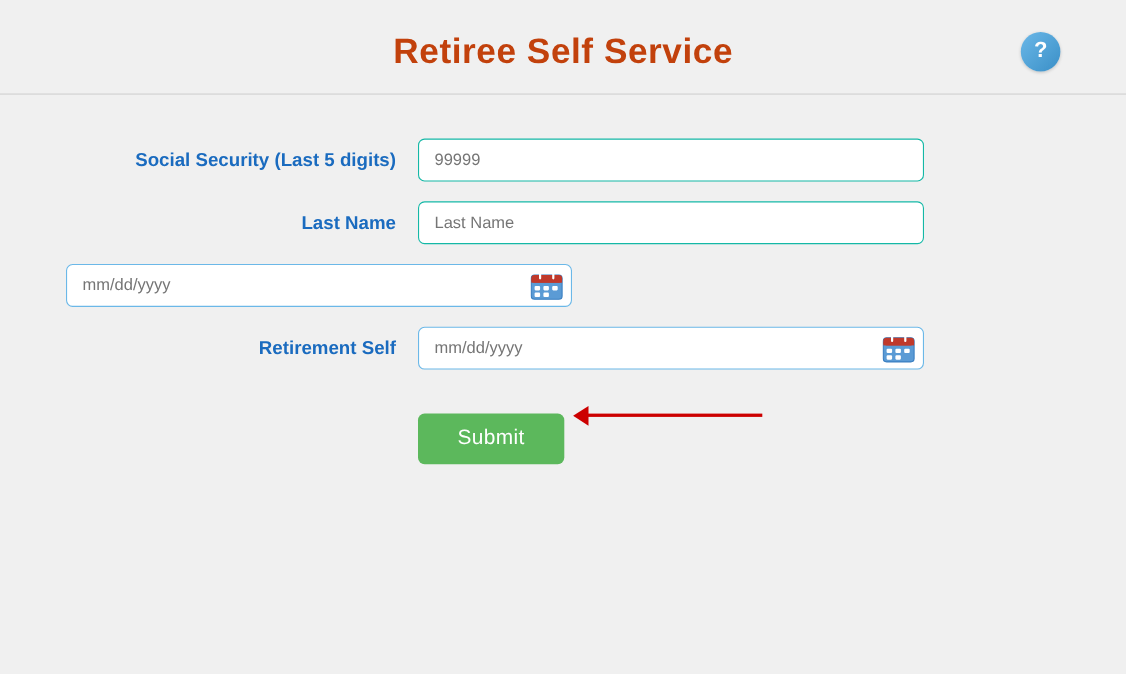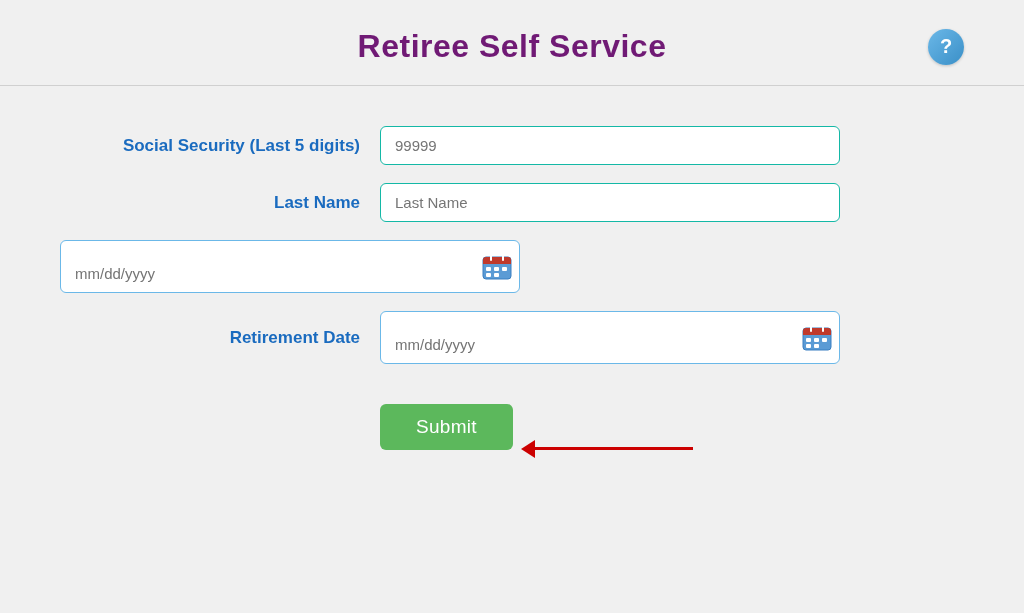--- a/index.html
+++ b/index.html
@@ -26,21 +26,21 @@
       align-items: center;
       justify-content: center;
       padding: 28px 0 20px 0;
       position: relative;
       border-bottom: 1px solid #d0d0d0;
     }
 
     .header-title {
       font-size: 32px;
       font-weight: bold;
-      color: #701a75;
+      color: #c2410c;
       letter-spacing: 0.5px;
     }
 
     .help-icon {
       position: absolute;
       right: 60px;
       width: 36px;
       height: 36px;
       border-radius: 50%;
       background: linear-gradient(135deg, #6bb8e8 0%, #3a8fc7 100%);
@@ -94,21 +94,21 @@
     }
 
     .date-input-wrapper {
       position: relative;
       width: 100%;
       max-width: 460px;
     }
 
     .date-input {
       width: 100%;
-      padding: 24px 44px 10px 14px;
+      padding: 10px 44px 10px 14px;
       border: 1.5px solid #6bb8e8;
       border-radius: 6px;
       font-size: 15px;
       color: #ec4899;
       background: white;
       outline: none;
     }
 
     .calendar-icon {
       position: absolute;
@@ -120,21 +120,21 @@
       cursor: pointer;
     }
 
     .calendar-icon svg {
       width: 30px;
       height: 26px;
     }
 
     .submit-row {
       display: flex;
-      align-items: flex-end;
+      align-items: flex-start;
       margin-top: 22px;
       padding-left: 320px;
       gap: 0;
     }
 
     .submit-button {
       background-color: #5cb85c;
       color: white;
       border: none;
       border-radius: 6px;
@@ -208,21 +208,21 @@
           <rect x="4" y="19" width="5" height="4" rx="1" fill="white"></rect>
           <rect x="12" y="19" width="5" height="4" rx="1" fill="white"></rect>
           <line x1="9" y1="1" x2="9" y2="6" stroke="white" stroke-width="2" stroke-linecap="round"></line>
           <line x1="21" y1="1" x2="21" y2="6" stroke="white" stroke-width="2" stroke-linecap="round"></line>
         </svg>
       </div>
     </div>
   </div>
 
   <div class="form-row">
-    <label class="form-label">Retirement Date</label>
+    <label class="form-label">Retirement Self</label>
     <div class="date-input-wrapper">
       <input class="date-input" type="text" placeholder="mm/dd/yyyy" style="">
       <div class="calendar-icon">
         <svg viewBox="0 0 30 26" xmlns="http://www.w3.org/2000/svg">
           <rect x="1" y="3" width="28" height="22" rx="3" ry="3" fill="#5b9bd5" stroke="#3a7fc1" stroke-width="1"></rect>
           <rect x="1" y="3" width="28" height="7" rx="3" ry="3" fill="#c0392b"></rect>
           <rect x="1" y="7" width="28" height="3" fill="#c0392b"></rect>
           <rect x="4" y="13" width="5" height="4" rx="1" fill="white"></rect>
           <rect x="12" y="13" width="5" height="4" rx="1" fill="white"></rect>
           <rect x="20" y="13" width="5" height="4" rx="1" fill="white"></rect>

